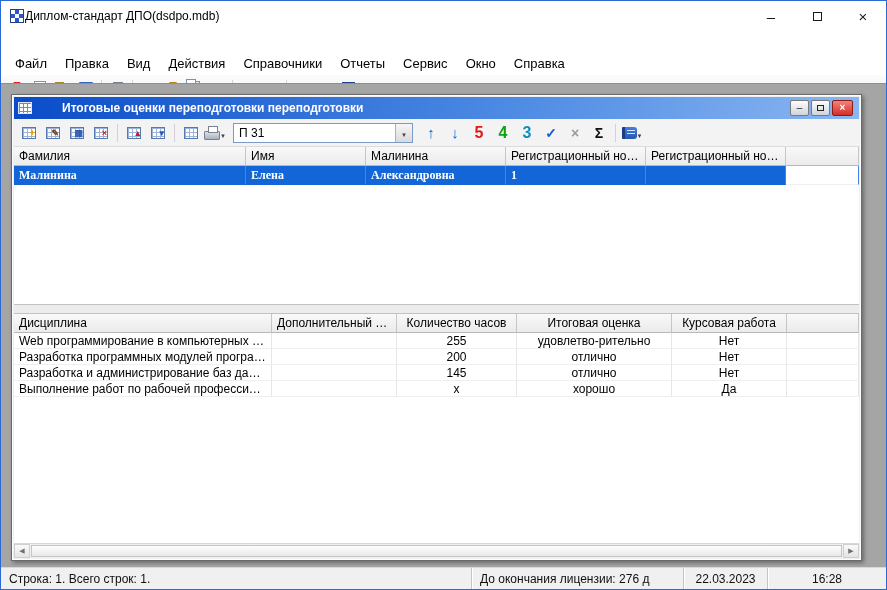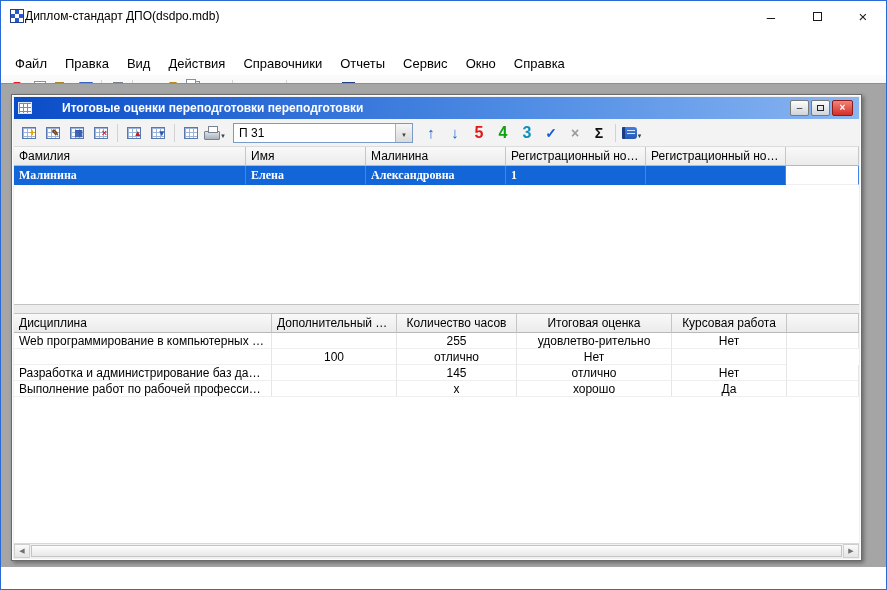--- a/index.html
+++ b/index.html
@@ -364,22 +364,23 @@
 
         <div class="grow" style="grid-template-columns:258px 125px 120px 155px 115px 1fr;">
           <div class="g-cell">Web программирование в компьютерных с...</div>
           <div class="g-cell"></div>
           <div class="g-cell center">255</div>
           <div class="g-cell center">удовлетво-рительно</div>
           <div class="g-cell center">Нет</div>
           <div class="g-cell"></div>
         </div>
         <div class="grow" style="grid-template-columns:258px 125px 120px 155px 115px 1fr;">
-          <div class="g-cell"></div>
-          <div class="g-cell center">100</div>
+          <div class="g-cell">Разработка программных модулей програм...</div>
+          <div class="g-cell"></div>
+          <div class="g-cell center">200</div>
           <div class="g-cell center">отлично</div>
           <div class="g-cell center">Нет</div>
           <div class="g-cell"></div>
         </div>
         <div class="grow" style="grid-template-columns:258px 125px 120px 155px 115px 1fr;">
           <div class="g-cell">Разработка и администрирование баз данн...</div>
           <div class="g-cell"></div>
           <div class="g-cell center">145</div>
           <div class="g-cell center">отлично</div>
           <div class="g-cell center">Нет</div>
@@ -397,14 +398,20 @@
 
       <div class="hscroll">
         <span class="sb-arrow left"></span>
         <span class="hthumb"></span>
         <span class="sb-arrow right"></span>
       </div>
 
     </div>
   </div>
 
+  <div class="statusbar">
+    <div class="sb-panel sb-row">Строка: 1. Всего строк: 1.</div>
+    <div class="sb-panel sb-license">До окончания лицензии: 276 д</div>
+    <div class="sb-panel sb-date">22.03.2023</div>
+    <div class="sb-panel sb-time">16:28</div>
+  </div>
 
 </div>
 
 </body></html>

